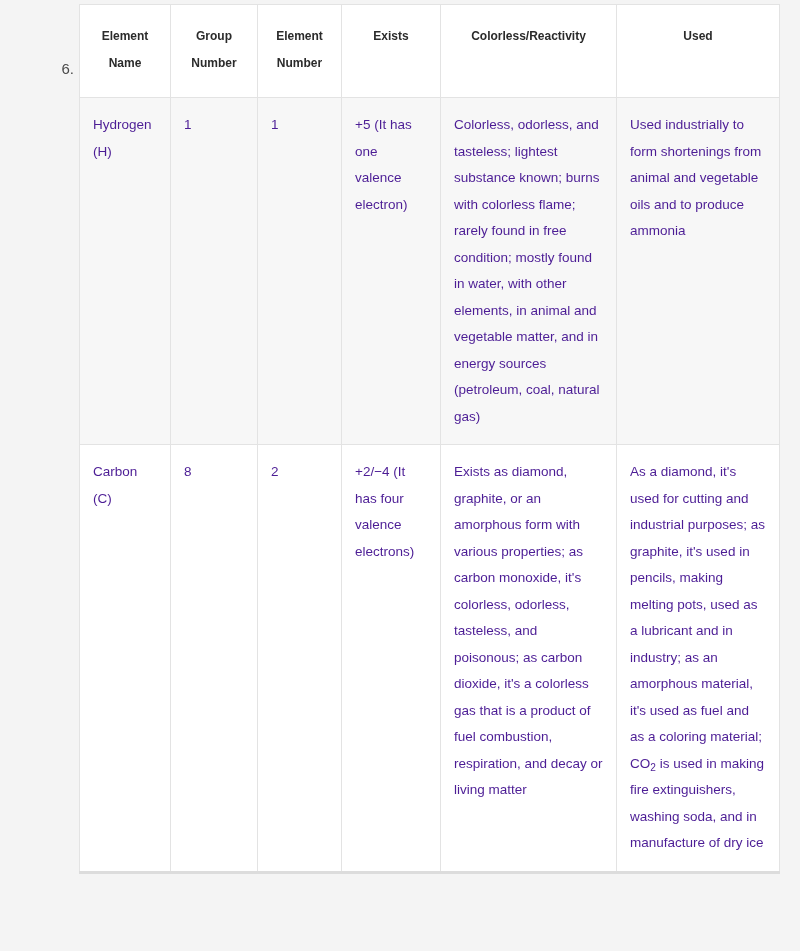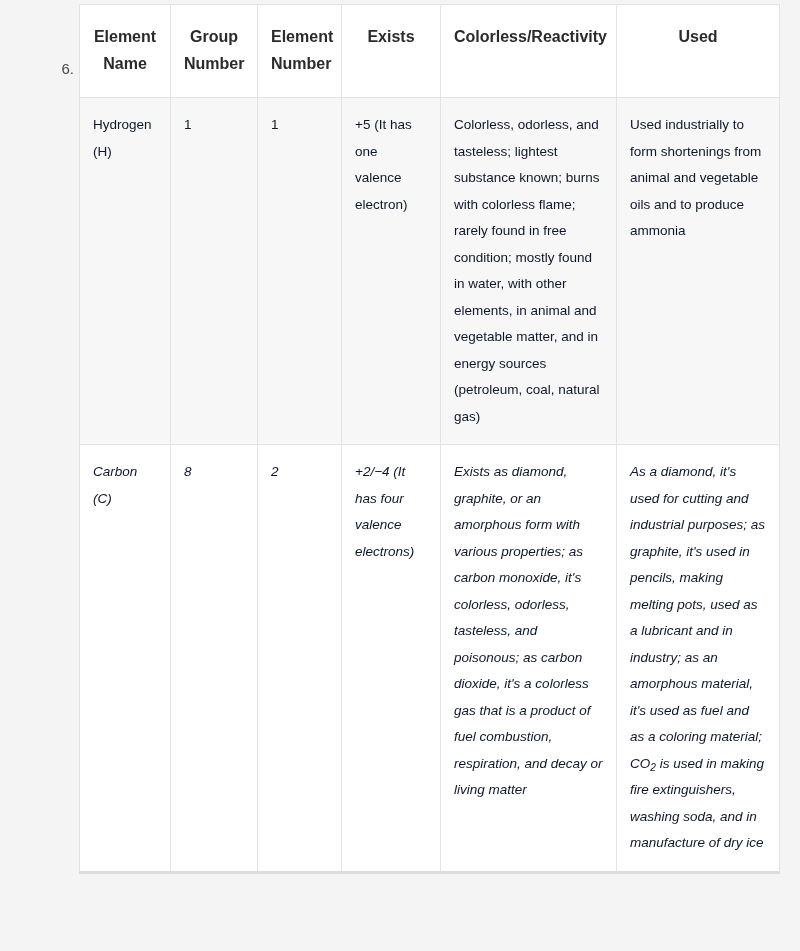--- a/index.html
+++ b/index.html
@@ -57,39 +57,38 @@
     font-size: 13.5px;
     line-height: 26.5px;
     font-family: "Liberation Sans", sans-serif;
   }
 
   table.elements thead th {
     background: #ffffff;
     color: #2b2b2b;
     font-weight: bold;
     text-align: center;
-    font-size: 16px;
+    font-size: 12px;
     line-height: 27px;
     height: 60px;
     padding-top: 18px;
     vertical-align: top;
   }
 
   table.elements tbody td {
-    color: #0f172a;
+    color: #4c1d95;
     font-weight: normal;
     text-align: left;
   }
 
   tr.row-shaded td {
     background: #f7f7f7;
   }
   tr.row-plain td {
     background: #ffffff;
-    font-style: italic;
   }
 
   col.c-name    { width: 91px; }
   col.c-group   { width: 87px; }
   col.c-period  { width: 84px; }
   col.c-valence { width: 99px; }
   col.c-props   { width: 176px; }
   col.c-uses    { width: 163px; }
   sub { font-size: 0.75em; vertical-align: -0.28em; line-height: 0; }
 </style>

